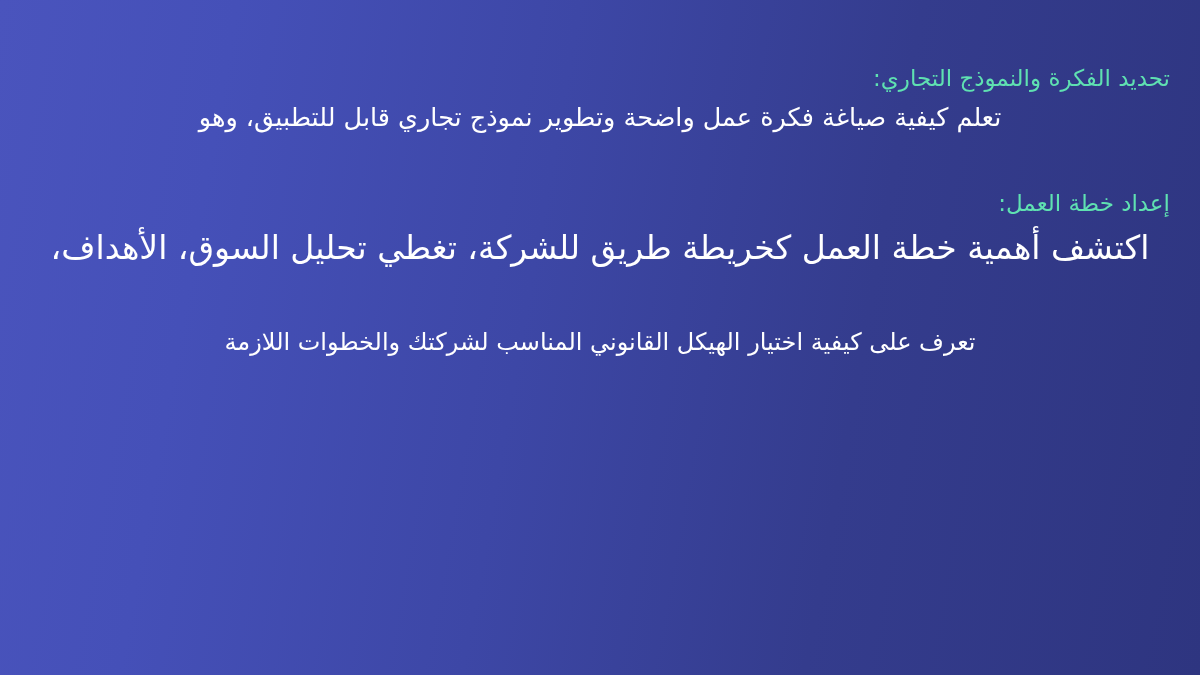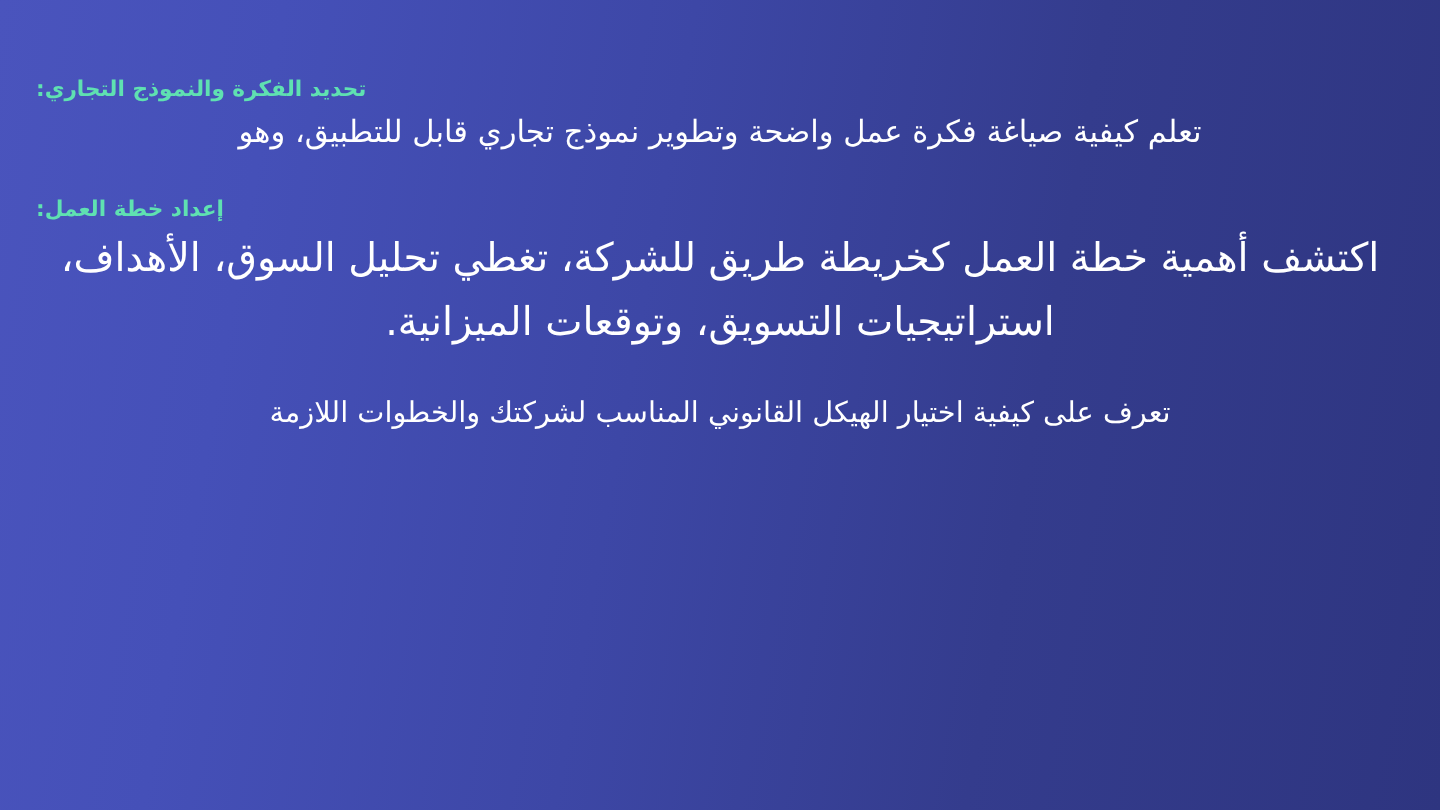--- a/index.html
+++ b/index.html
@@ -27,31 +27,31 @@
     direction: rtl;
     text-align: center;
     overflow: hidden;
   }
   .section {
     width: 100%;
     max-width: 1140px;
     display: block;
   }
   .section + .section {
-    margin-top: 32px;
+    margin-top: 50px;
   }
   .sec-heading {
     display: block;
     color: #5fe1b1;
-    font-size: 18px;
-    font-weight: bold;
+    font-size: 23px;
+    font-weight: normal;
     line-height: 1.42;
     letter-spacing: 0px;
     margin: 0 0 2px 0;
-    text-align: left;
+    text-align: right;
     white-space: nowrap;
   }
   .sec-body {
     display: block;
     color: #ffffff;
     font-size: 26px;
     font-weight: normal;
     line-height: 1.58;
     margin: 0;
   }
@@ -72,21 +72,20 @@
     <h2 class="sec-heading">تحديد الفكرة والنموذج التجاري:</h2>
     <p class="sec-body">
       <span class="ln">تعلم كيفية صياغة فكرة عمل واضحة وتطوير نموذج تجاري قابل للتطبيق، وهو</span>
     </p>
   </div>
 
   <div class="section" id="section-2">
     <h2 class="sec-heading">إعداد خطة العمل:</h2>
     <p class="sec-body">
       <span class="ln">اكتشف أهمية خطة العمل كخريطة طريق للشركة، تغطي تحليل السوق، الأهداف،</span>
-      <span class="ln">استراتيجيات التسويق، وتوقعات الميزانية.</span>
     </p>
   </div>
 
   <div class="section" id="section-3">
     <p class="sec-body">
       <span class="ln">تعرف على كيفية اختيار الهيكل القانوني المناسب لشركتك والخطوات اللازمة</span>
     </p>
   </div>
 
 </div>

